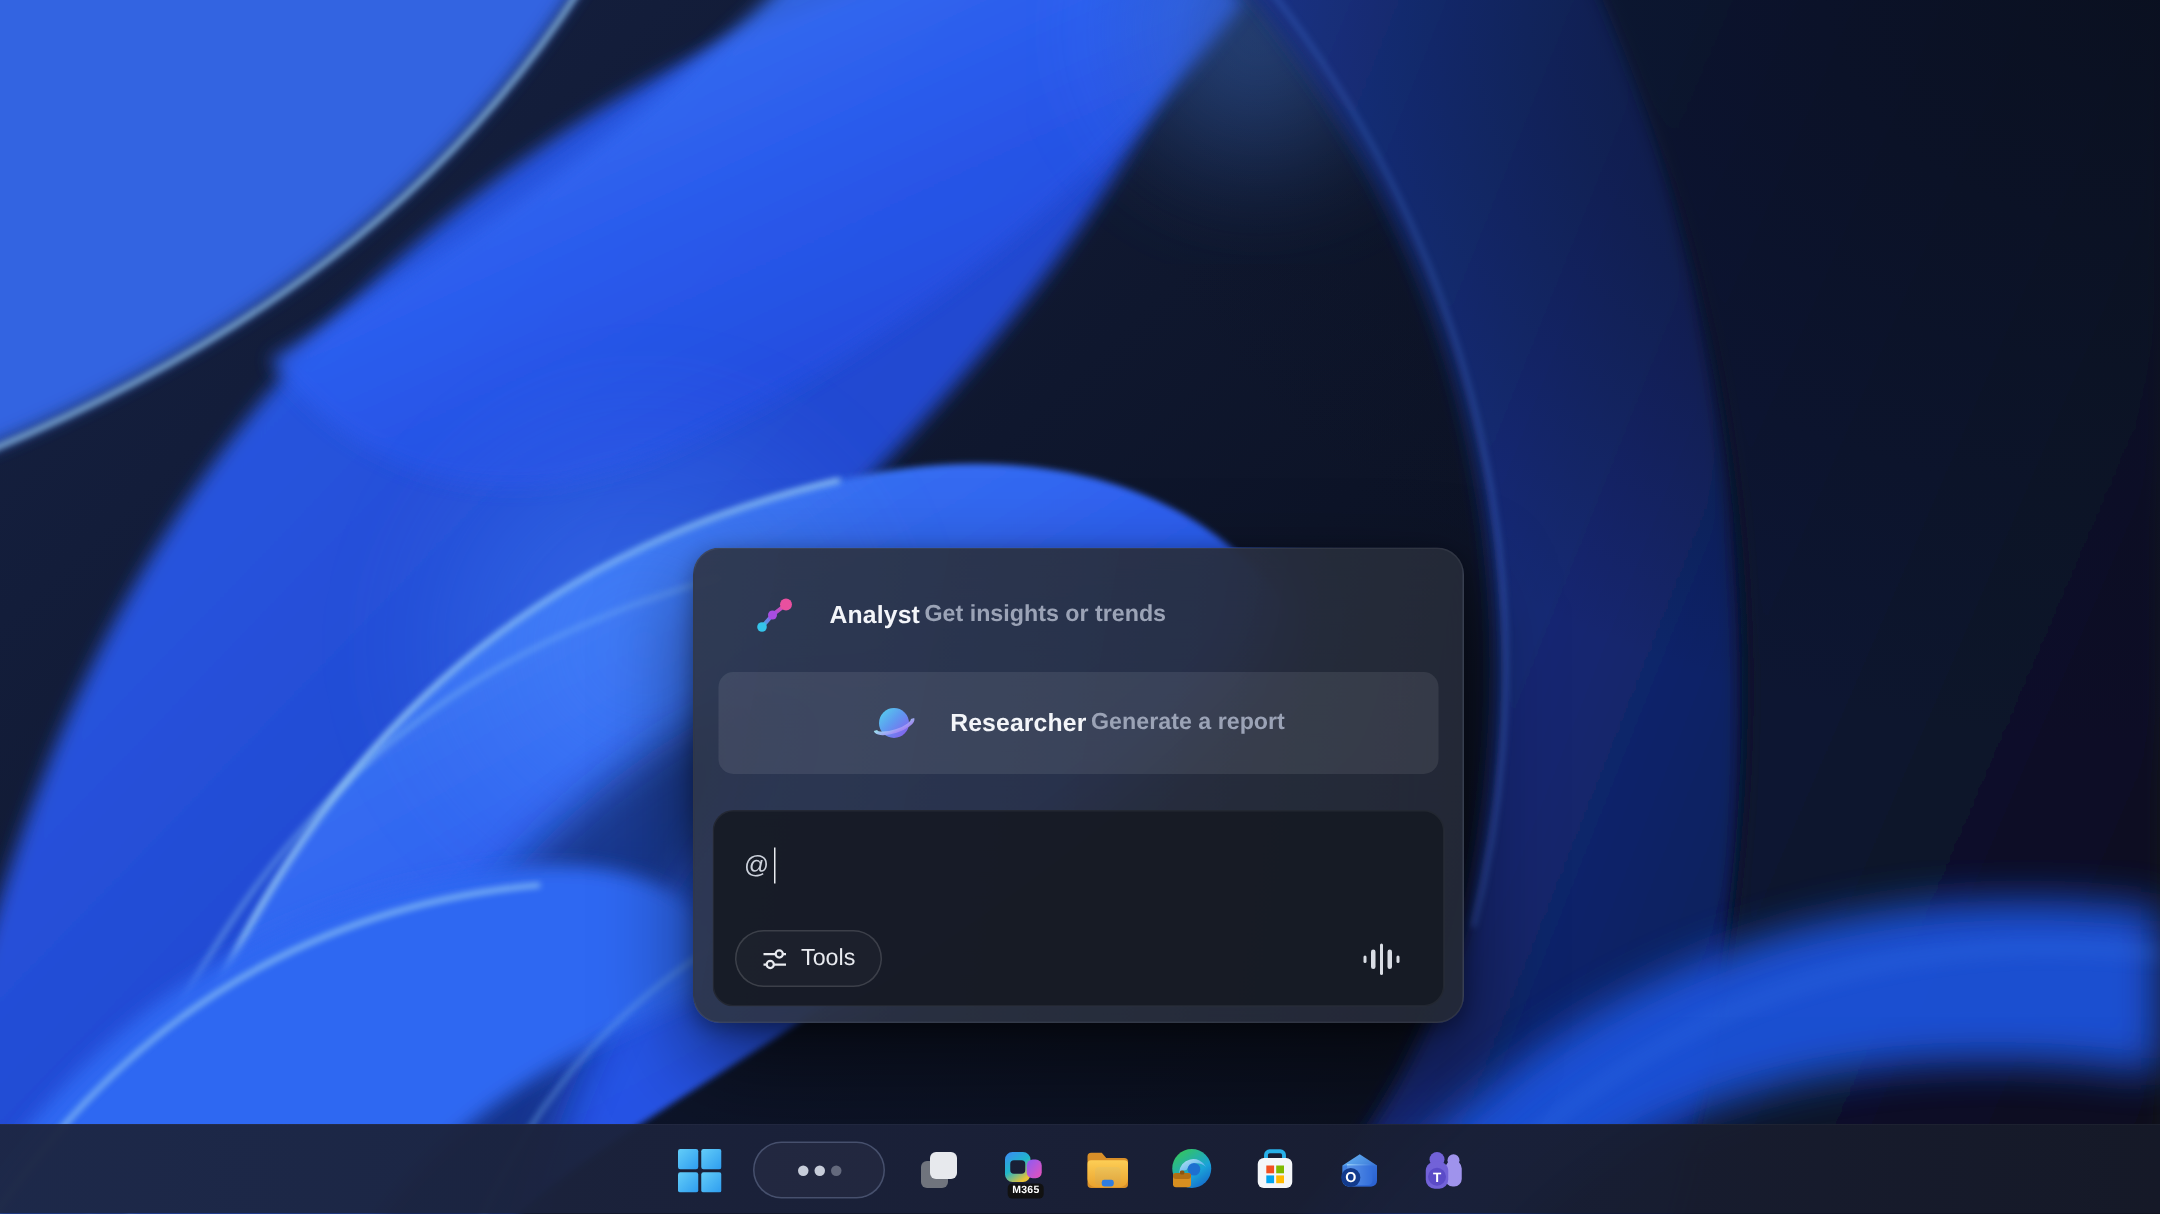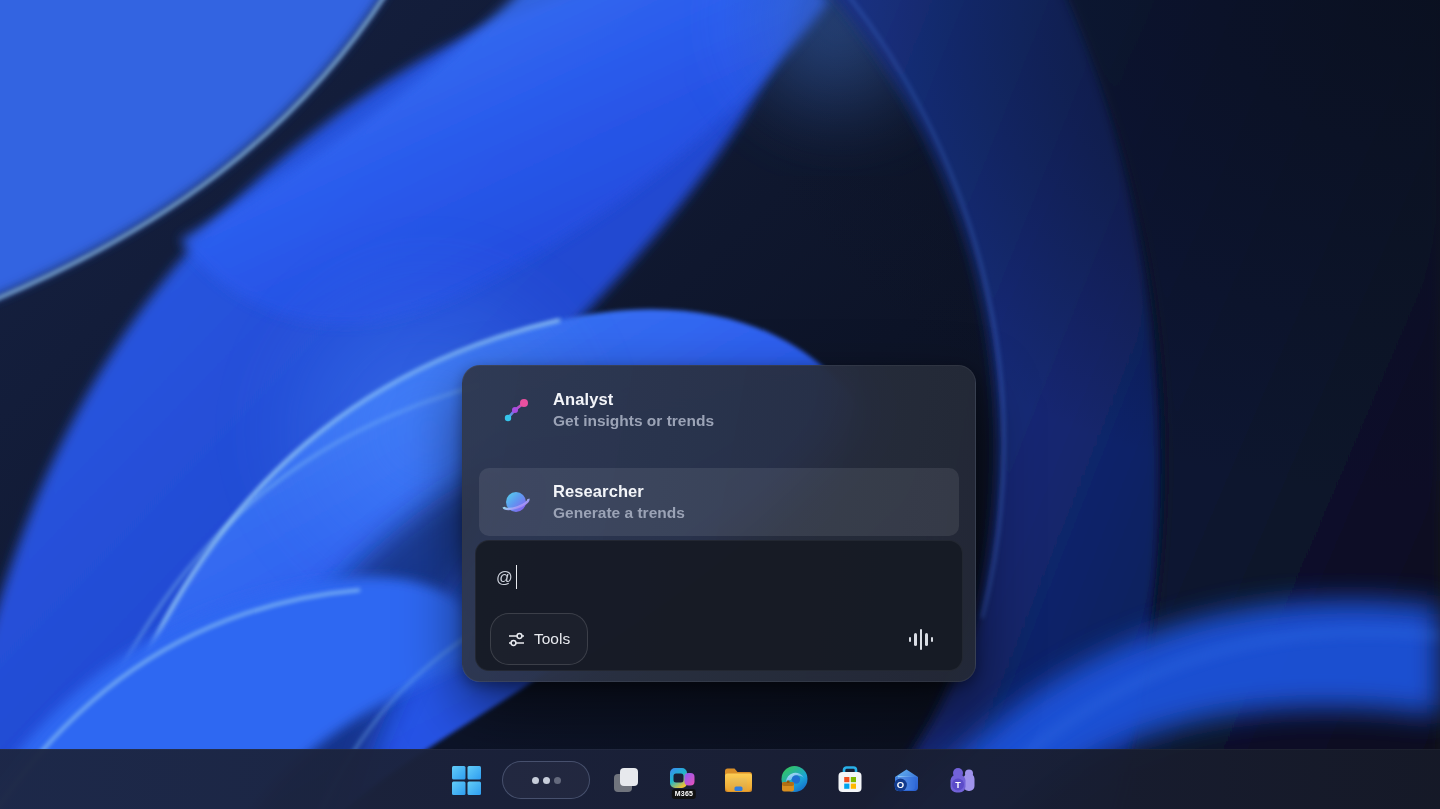--- a/index.html
+++ b/index.html
@@ -18,42 +18,42 @@
     background:linear-gradient(100deg, rgba(47,54,72,0.93), rgba(36,41,54,0.95));
     backdrop-filter: blur(28px) saturate(130%);
     border:1px solid rgba(255,255,255,0.06);
     box-shadow:0 26px 60px rgba(0,0,0,0.55), 0 4px 14px rgba(0,0,0,0.35);
   }
   .agent-list { padding:10px 16px 0 16px; }
   .agent-row {
     display:flex; align-items:center; gap:22px; height:68px;
     padding:0 22px; border-radius:10px; cursor:default;
   }
-  .agent-row + .agent-row { margin-top:24px; }
+  .agent-row + .agent-row { margin-top:4px;justify-content:center; }
   .agent-row.highlighted { background:rgba(255,255,255,0.085); }
   .agent-icon { width:30px; height:30px; flex:0 0 30px; }
-  .agent-texts { display:flex; flex-direction:column; gap:3px; }
+  .agent-texts { display:flex; gap:3px; }
   .agent-name { font-size:16.5px; font-weight:700; color:#f3f5f9; letter-spacing:.1px; }
   .agent-desc { font-size:15.5px; font-weight:700; color:#9ba3b6; }
 
   .composer {
     position:absolute; left:12px; right:12px; bottom:10px; height:131px;
     border-radius:14px;
     background:rgba(22,26,36,0.92);
     border:1px solid rgba(255,255,255,0.055);
   }
   .composer-input { position:absolute; left:20px; top:24px; display:flex; align-items:center; }
   .composer-value { font-size:16.5px; color:#cdd2dc; }
   .caret { display:inline-block; width:1.5px; height:24px; background:#e9ebf0; margin-left:3px; }
   .composer-bottom {
     position:absolute; left:14px; right:18px; bottom:12px; height:38px;
     display:flex; align-items:center; justify-content:space-between;
   }
   .tools-button {
-    display:flex; align-items:center; gap:9px; height:52px; padding:0 17px;
+    display:flex; align-items:center; gap:9px; height:38px; padding:0 17px;
     border-radius:19px; border:1px solid rgba(255,255,255,0.14);
     background:rgba(255,255,255,0.025); cursor:pointer;
   }
   .tools-label { font-size:15.5px; color:#e8eaef; }
   .voice-btn { width:30px; height:30px; display:flex; align-items:center; justify-content:center;
                margin-right:8px; cursor:pointer; }
   .wave { display:flex; align-items:center; gap:3px; }
   .wave i { display:block; width:2.4px; border-radius:2px; background:#d9dde4; }
   .wave i:nth-child(1){height:5px;} .wave i:nth-child(2){height:13px;}
   .wave i:nth-child(3){height:21px;} .wave i:nth-child(4){height:13px;}
@@ -207,21 +207,21 @@
                 <stop offset="1" stop-color="#a57cf5"></stop>
             </linearGradient>
           </defs>
           <circle cx="15" cy="15" r="10" fill="url(#planetg)"></circle>
           <g transform="rotate(-18 15 16)">
             <path d="M2,16 A13,4.6 0 0 0 28,16" fill="none" stroke="url(#ringg)" stroke-width="2.4" opacity="0.95"></path>
           </g>
         </svg>
         <div class="agent-texts">
           <div class="agent-name">Researcher</div>
-          <div class="agent-desc">Generate a trends</div>
+          <div class="agent-desc">Generate a report</div>
         </div>
       </div>
 
     </div>
 
     <div class="composer">
       <div class="composer-input">
         <span class="composer-value">@</span>
         <span class="caret"></span>
       </div>

